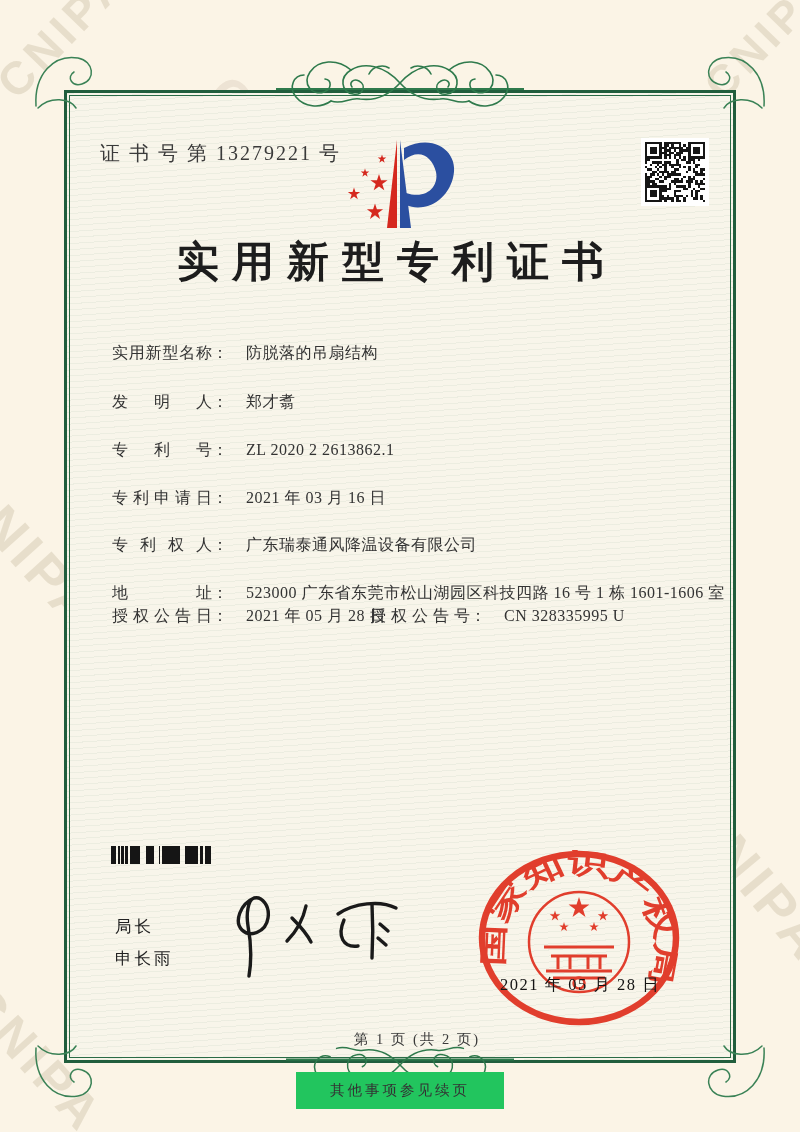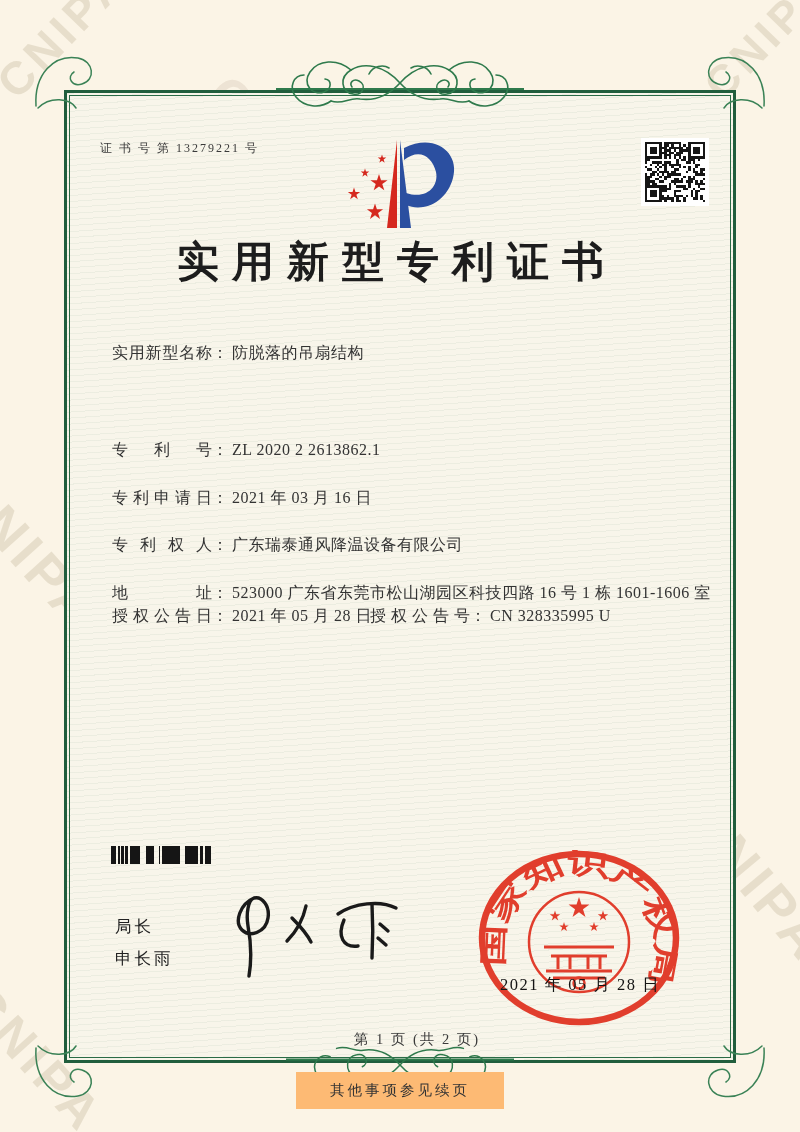--- a/index.html
+++ b/index.html
@@ -21,30 +21,30 @@
     position:absolute; left:64px; top:90px; width:666px; height:967px;
     border:3px solid #215e3d;
     background:
       repeating-linear-gradient(176deg, rgba(130,165,140,0.10) 0 1px, rgba(255,255,255,0) 1px 6px),
       #f8f5ea;
   }
   .frame-inner{
     position:absolute; left:2px; top:2px; right:2px; bottom:2px;
     border:1px solid #2a6b46; pointer-events:none;
   }
-  .certno{ position:absolute; left:100px; top:140px; font-size:12px; letter-spacing:2px; color:#3a3a3a;}
+  .certno{ position:absolute; left:100px; top:140px; font-size:20px; letter-spacing:2px; color:#3a3a3a;}
   .title{
     position:absolute; left:64px; top:234px; width:666px; text-align:center;
     font-size:42px; font-weight:700; letter-spacing:13px; color:#1d1d1d;
   }
   
   .frow{ position:absolute; left:112px; font-size:16px; line-height:23px; color:#333; white-space:nowrap;}
   .flabel{ display:inline-block; width:100px; text-align:justify; text-align-last:justify; vertical-align:top;}
   .fcolon{ display:inline-block; vertical-align:top;}
-  .fvalue{ display:inline-block; vertical-align:top; margin-left:4px; letter-spacing:0.5px;}
+  .fvalue{ display:inline-block; vertical-align:top; margin-left:18px; letter-spacing:0.5px;}
   .fvalue.wrap{ white-space:normal; width:492px;}
   .grantno{ position:absolute; left:258px; top:0;}
   
   .bodytext{
     position:absolute; left:102px; top:658px; width:608px;
     font-size:15.5px; line-height:29px; text-align:justify; color:#2e2e2e;
   }
   .bodytext p{ margin:0; text-indent:2em;}
   
   .barcode{ position:absolute; left:110px; top:846px; width:214px; height:18px; display:flex; align-items:stretch;}
@@ -52,21 +52,21 @@
   .signer{ position:absolute; left:115px; font-family:"Liberation Sans","DejaVu Sans",sans-serif;
     font-size:16.5px; font-weight:500; color:#222; letter-spacing:3px;}
   
   .sealwrap{ position:absolute; left:478px; top:850px; width:202px; height:176px; opacity:0.93;}
   .sealdate{ position:absolute; left:500px; top:974px; width:170px; font-size:16.5px;
     letter-spacing:1.5px; color:#141414; z-index:5;}
   .footerpage{ position:absolute; left:64px; top:1030px; width:666px; text-align:center;
     font-size:14.5px; color:#3a3a3a; letter-spacing:2px;padding-left:20px;}
   .notebox{
     position:absolute; left:400px; top:1072px; transform:translateX(-50%);
-    background:#fdba74; padding:9px 34px; font-size:14.5px; color:#333;
+    background:#22c55e; padding:9px 34px; font-size:14.5px; color:#333;
     letter-spacing:3px; z-index:6; white-space:nowrap;
   }
   .orn{ position:absolute; pointer-events:none;}
   .qr{ position:absolute; left:641px; top:138px; width:60px; height:60px; background:#fff;
     padding:4px; display:grid; grid-template-columns:repeat(25,1fr); grid-template-rows:repeat(25,1fr);}
   .qr i{ display:block;}
   .qr i.d{ background:#161616;}
 </style>
 </head>
 <body>
@@ -789,20 +789,23 @@
       <i class=""></i>
       <i class=""></i>
       <i class=""></i>
       <i class="d"></i>
     </div>
 
   <div class="title">实用新型专利证书</div>
 
   <div class="frow" style="top:341px;">
     <span class="flabel">实用新型名称</span><span class="fcolon">：</span><span class="fvalue">防脱落的吊扇结构</span>
+  </div>
+  <div class="frow" style="top:390px;">
+    <span class="flabel">发明人</span><span class="fcolon">：</span><span class="fvalue">郑才翥</span>
   </div>
   <div class="frow" style="top:438px;">
     <span class="flabel">专利号</span><span class="fcolon">：</span><span class="fvalue">ZL 2020 2 2613862.1</span>
   </div>
   <div class="frow" style="top:486px;">
     <span class="flabel">专利申请日</span><span class="fcolon">：</span><span class="fvalue">2021 年 03 月 16 日</span>
   </div>
   <div class="frow" style="top:533px;">
     <span class="flabel">专利权人</span><span class="fcolon">：</span><span class="fvalue">广东瑞泰通风降温设备有限公司</span>
   </div>

